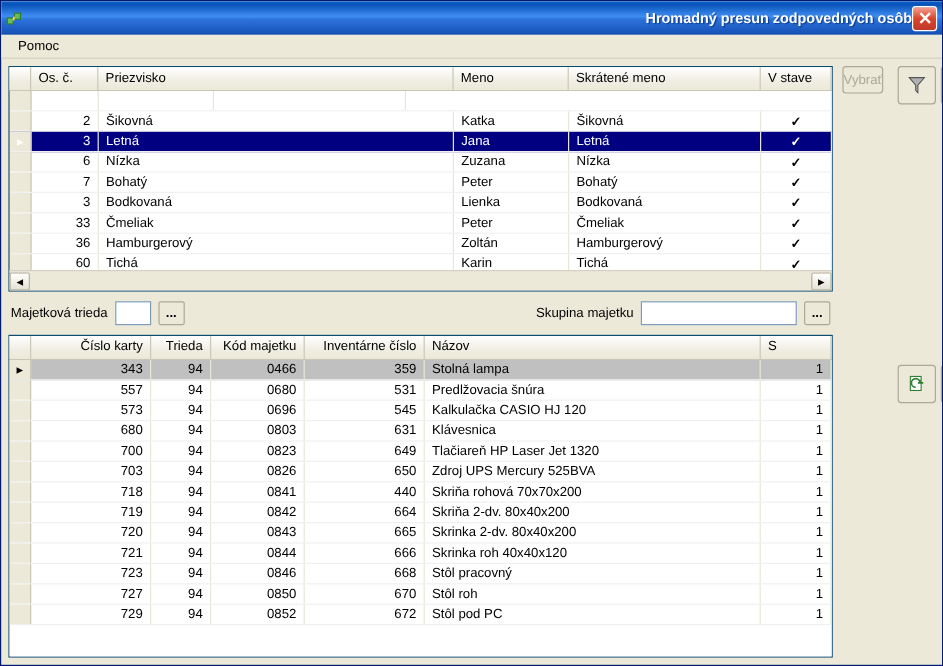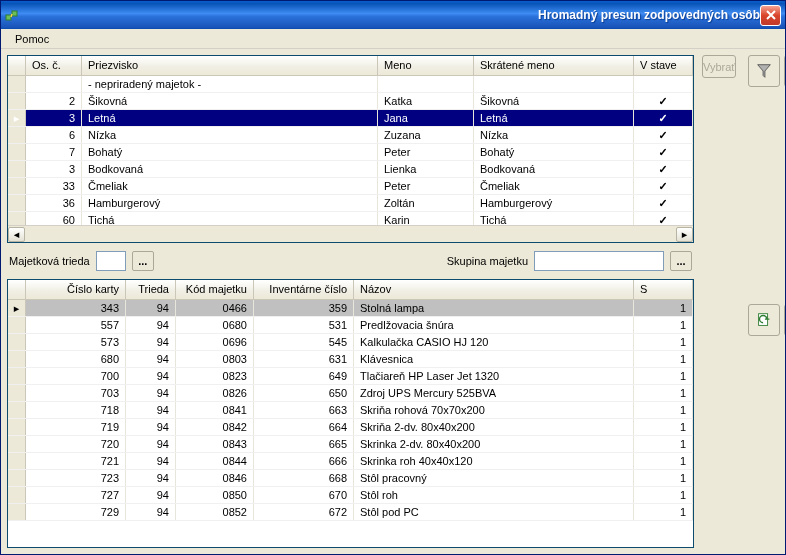--- a/index.html
+++ b/index.html
@@ -79,21 +79,20 @@
         <div class="hcell" style="width:56px">Os. č.</div>
         <div class="hcell" style="width:296px">Priezvisko</div>
         <div class="hcell" style="width:96px">Meno</div>
         <div class="hcell" style="width:160px">Skrátené meno</div>
         <div class="hcell" style="flex:1">V stave</div>
       </div>
       <div class="gbody" id="persons-body">
           <div class="grow">
             <div class="rowmark"></div>
             <div class="cell r" style="width:56px"></div>
-            <div class="cell" style="width:296px">- nepriradený majetok -</div>
             <div class="cell" style="width:96px"></div>
             <div class="cell" style="width:160px"></div>
             <div class="cell c check" style="flex:1"></div>
           </div>
           <div class="grow">
             <div class="rowmark"></div>
             <div class="cell r" style="width:56px">2</div>
             <div class="cell" style="width:296px">Šikovná</div>
             <div class="cell" style="width:96px">Katka</div>
             <div class="cell" style="width:160px">Šikovná</div>
@@ -236,21 +235,21 @@
             <div class="cell r" style="width:78px">0826</div>
             <div class="cell r" style="width:100px">650</div>
             <div class="cell" style="width:280px">Zdroj UPS Mercury 525BVA</div>
             <div class="cell r" style="flex:1">1</div>
           </div>
           <div class="grow">
             <div class="rowmark"></div>
             <div class="cell r" style="width:100px">718</div>
             <div class="cell r" style="width:50px">94</div>
             <div class="cell r" style="width:78px">0841</div>
-            <div class="cell r" style="width:100px">663</div>
+            <div class="cell r" style="width:100px">440</div>
             <div class="cell" style="width:280px">Skriňa rohová 70x70x200</div>
             <div class="cell r" style="flex:1">1</div>
           </div>
           <div class="grow">
             <div class="rowmark"></div>
             <div class="cell r" style="width:100px">719</div>
             <div class="cell r" style="width:50px">94</div>
             <div class="cell r" style="width:78px">0842</div>
             <div class="cell r" style="width:100px">664</div>
             <div class="cell" style="width:280px">Skriňa 2-dv. 80x40x200</div>

